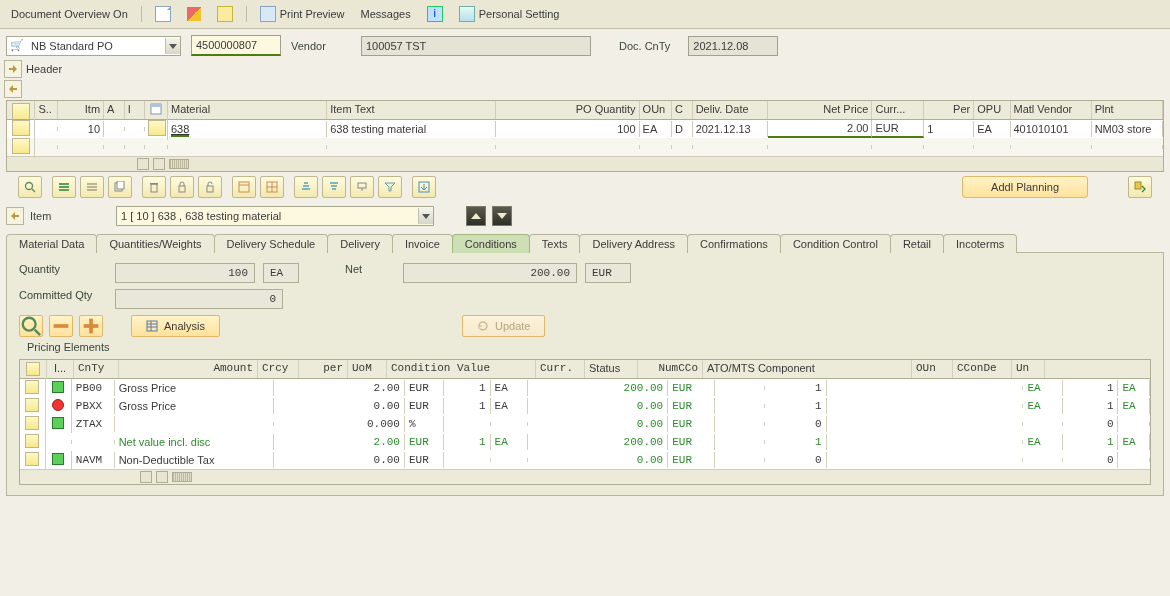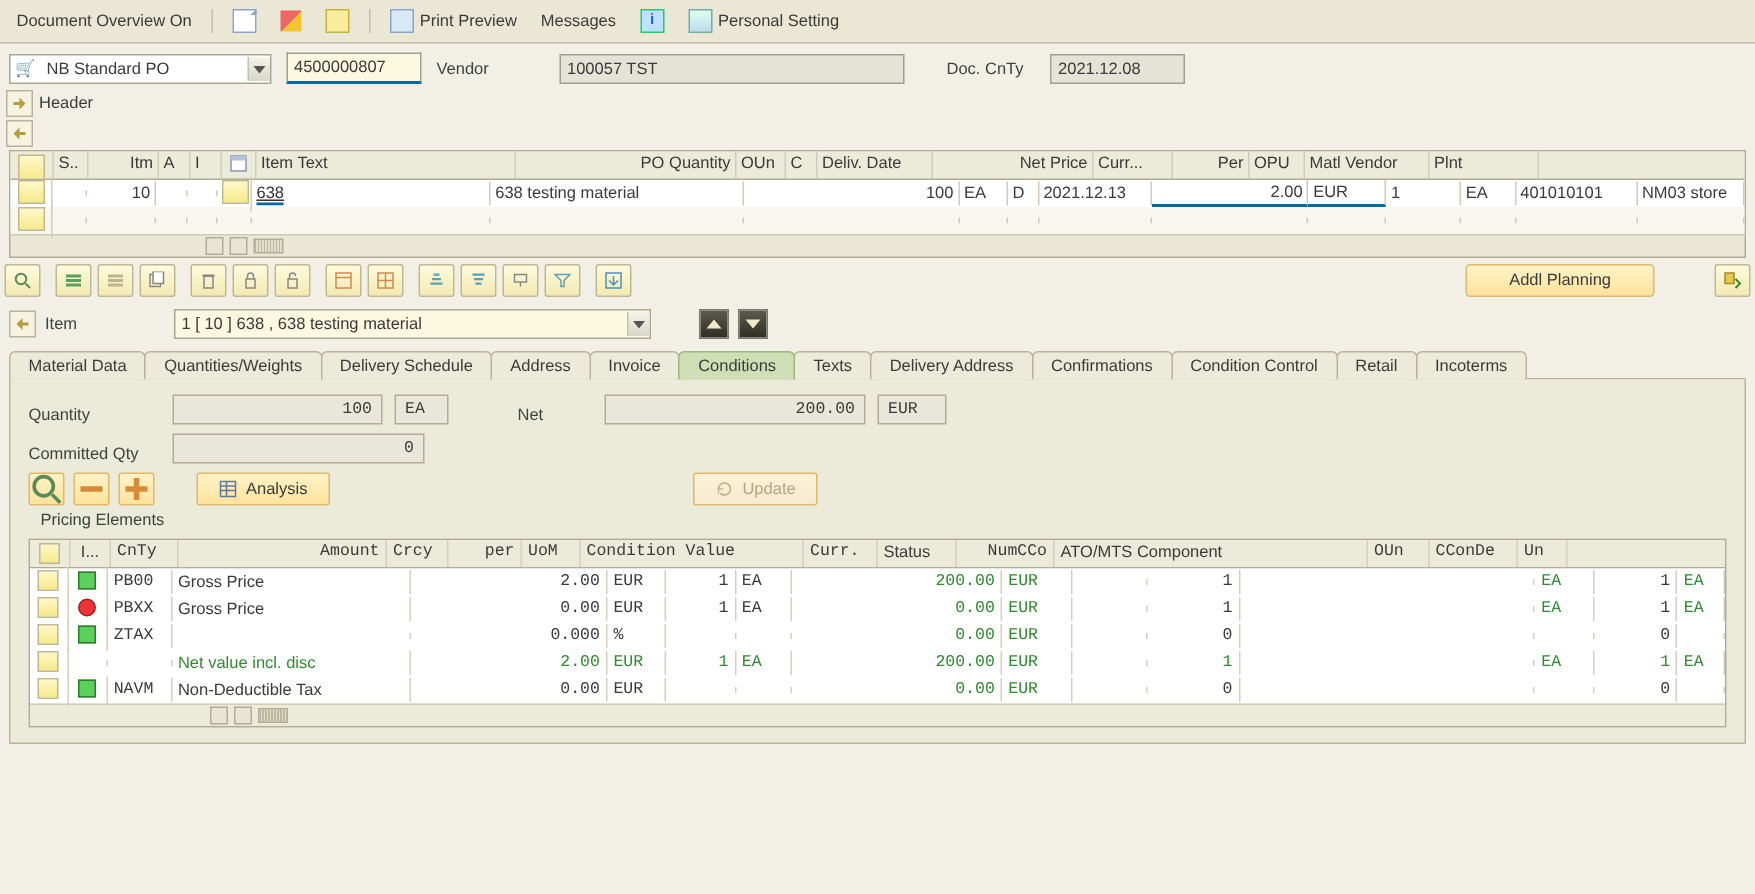--- a/index.html
+++ b/index.html
@@ -19,23 +19,23 @@
   .user-ico { background:linear-gradient(#dfe, #bde); border:1px solid #7aa; position:relative; }
 
   
   .hdrbar { padding:6px 6px 4px 6px; display:flex; align-items:center; gap:10px; }
   .dropdown { display:flex; align-items:center; border:1px solid #a8a890; background:#fff; height:18px; }
   .dropdown .dd-icon { width:20px; text-align:center; }
   .dropdown .dd-text { width:130px; padding:0 4px; }
   .dropdown .dd-btn { width:14px; height:16px; border-left:1px solid #c0c0b0; background:linear-gradient(#f4f4ec,#d8d6c6); position:relative; }
   .dropdown .dd-btn:after { content:""; position:absolute; left:3px; top:6px; border-left:4px solid transparent; border-right:4px solid transparent; border-top:5px solid #555; }
   .txtfield { border:1px solid #a0a090; background:#fdf9e0; height:16px; padding:1px 4px; display:inline-flex; align-items:center; }
-  .txtfield.gray { background:#e4e3d6;margin-left:12px; }
+  .txtfield.gray { background:#e4e3d6; }
   .lbl { color:#3a443a; }
-  .underline-red { border-bottom:2px solid #0369a1; }
+  .underline-red { border-bottom:2px solid #4d7c0f; }
 
   
   .expander-row { display:flex; align-items:center; gap:4px; padding:0 4px 2px 4px; }
   .expander { width:16px; height:16px; border:1px solid #b8b49b; background:#f6f3e0; display:flex; align-items:center; justify-content:center; cursor:default; }
   .expander svg { width:10px; height:10px; }
 
   
   .grid-wrap { margin:0 6px; border:1px solid #b0ad96; background:#eae7d5; }
   .grid-head { display:flex; background:#ecead9; border-bottom:1px solid #b0ad96; height:18px; }
   .grid-head > div, .grid-row > div { border-right:1px solid #cfccb9; padding:2px 3px; overflow:hidden; white-space:nowrap; }
@@ -48,42 +48,42 @@
   .col-curr{width:46px}.col-per{width:44px;text-align:right}.col-opu{width:30px}.col-mg{width:76px}.col-plant{width:66px}
   .grid-btn { width:16px; height:16px; border:1px solid #bfb78e; background:linear-gradient(#fff8c9,#f6e98a); margin-right:0; display:inline-block; }
   .grid-row .sel-btn { width:16px; height:14px; border:1px solid #bfb78e; background:linear-gradient(#fff8c9,#f6e98a); display:inline-block; }
   .matnr { text-decoration:underline; color:#333; }
 
   .grid-scrollbar { height:14px; border-top:1px solid #cfccb9; display:flex; align-items:center; padding-left:130px; gap:4px; }
   .scroll-btn { width:10px; height:10px; border:1px solid #b0ad96; background:#e8e5d2; }
   .scroll-thumb { width:18px; height:8px; background:repeating-linear-gradient(90deg,#bdb99e 0 1px,#e0ddc8 1px 2px); border:1px solid #b0ad96; }
 
   
-  .actbar { display:flex; align-items:center; padding:4px 3px; gap:4px; }
+  .actbar { display:flex; align-items:center; padding:4px 18px; gap:4px; }
   .squareBtn { width:22px; height:20px; border:1px solid #bfb78e; background:linear-gradient(#fffbe0,#f2e9b0); border-radius:2px; display:inline-flex; align-items:center; justify-content:center; }
   .squareBtn svg { width:12px; height:12px; }
   .squareBtn.gap { margin-left:6px; }
   .pillBtn { border:1px solid #e0b86a; background:linear-gradient(#fff3c8,#ffe29b); height:20px; border-radius:3px; padding:0 28px; display:inline-flex; align-items:center; color:#3a3a3a; }
   .spacer { flex:1; }
 
   
   .itemsel { display:flex; align-items:center; gap:6px; padding:4px 6px; }
   .item-dd { border:1px solid #a8a890; background:#fdf9e0; height:18px; width:316px; display:flex; align-items:center; }
   .item-dd .text { flex:1; padding:0 4px; }
   .item-dd .dd-btn { width:14px; height:16px; border-left:1px solid #c0c0b0; background:linear-gradient(#f4f4ec,#d8d6c6); position:relative; }
   .item-dd .dd-btn:after { content:""; position:absolute; left:3px; top:6px; border-left:4px solid transparent; border-right:4px solid transparent; border-top:5px solid #555; }
 
   
   .tabs { display:flex; border-bottom:1px solid #b8b49b; margin:0 6px; align-items:flex-end; height:22px; background:transparent; }
   .tab { padding:3px 12px; border:1px solid #b8b49b; border-bottom:none; margin-right:-1px; background:#ecead9; border-top-left-radius:4px; border-top-right-radius:4px; cursor:default; position:relative; top:1px; }
   .tab.active { background:#cfdfb5; border-color:#9fb77f; z-index:1; }
 
   
   .panel { margin:0 6px 6px 6px; border:1px solid #b8b49b; border-top:none; background:#ecead9; padding:10px 12px; }
-  .fieldrow { display:flex; align-items:flex-end; gap:8px; margin-bottom:6px; }
+  .fieldrow { display:flex; align-items:flex-start; gap:8px; margin-bottom:6px; }
   .readfield { border:1px solid #b0ad96; background:#e9e7d9; height:16px; padding:1px 6px; display:inline-flex; align-items:center; justify-content:flex-end; font-family:"Courier New",monospace; }
 
   .cond-actions { display:flex; align-items:center; gap:6px; margin-top:6px; }
   .yellowBtn { border:1px solid #e0b86a; background:linear-gradient(#fff3c8,#ffe29b); height:20px; border-radius:2px; padding:0 14px; display:inline-flex; align-items:center; gap:6px; }
   .yellowBtn.disabled { background:linear-gradient(#fdf3d8,#f5ead0); color:#b0a680; }
   .yellowBtn.iconOnly { padding:0; width:22px; justify-content:center; }
 
   .group-title { padding:4px 8px; color:#3a443a; }
 
   
@@ -187,20 +187,21 @@
     <div class="col-s">S..</div>
     <div class="col-itm">Itm</div>
     <div class="col-a">A</div>
     <div class="col-i">I</div>
     <div class="col-ficon">
       <svg width="12" height="12">
           <rect x="1" y="1" width="10" height="10" fill="#fff" stroke="#8895b8"></rect>
           <rect x="1" y="1" width="10" height="3" fill="#b0c4de"></rect>
         </svg>
     </div>
+    <div class="col-mat">Material</div>
     <div class="col-st">Item Text</div>
     <div class="col-qty">PO Quantity</div>
     <div class="col-oun">OUn</div>
     <div class="col-c">C</div>
     <div class="col-dd">Deliv. Date</div>
     <div class="col-np">Net Price</div>
     <div class="col-curr">Curr...</div>
     <div class="col-per">Per</div>
     <div class="col-opu">OPU</div>
     <div class="col-mg">Matl Vendor</div>
@@ -364,21 +365,21 @@
   </div>
   <span style="width:20px"></span>
   <span class="spinBtn up"></span>
   <span class="spinBtn down"></span>
 </div>
 
 <div class="tabs" id="tabstrip">
     <div class="tab">Material Data</div>
     <div class="tab">Quantities/Weights</div>
     <div class="tab">Delivery Schedule</div>
-    <div class="tab">Address</div>
+    <div class="tab">Delivery</div>
     <div class="tab">Invoice</div>
     <div class="tab active">Conditions</div>
     <div class="tab">Texts</div>
     <div class="tab">Delivery Address</div>
     <div class="tab">Confirmations</div>
     <div class="tab">Condition Control</div>
     <div class="tab">Retail</div>
     <div class="tab">Incoterms</div>
   </div>
 

